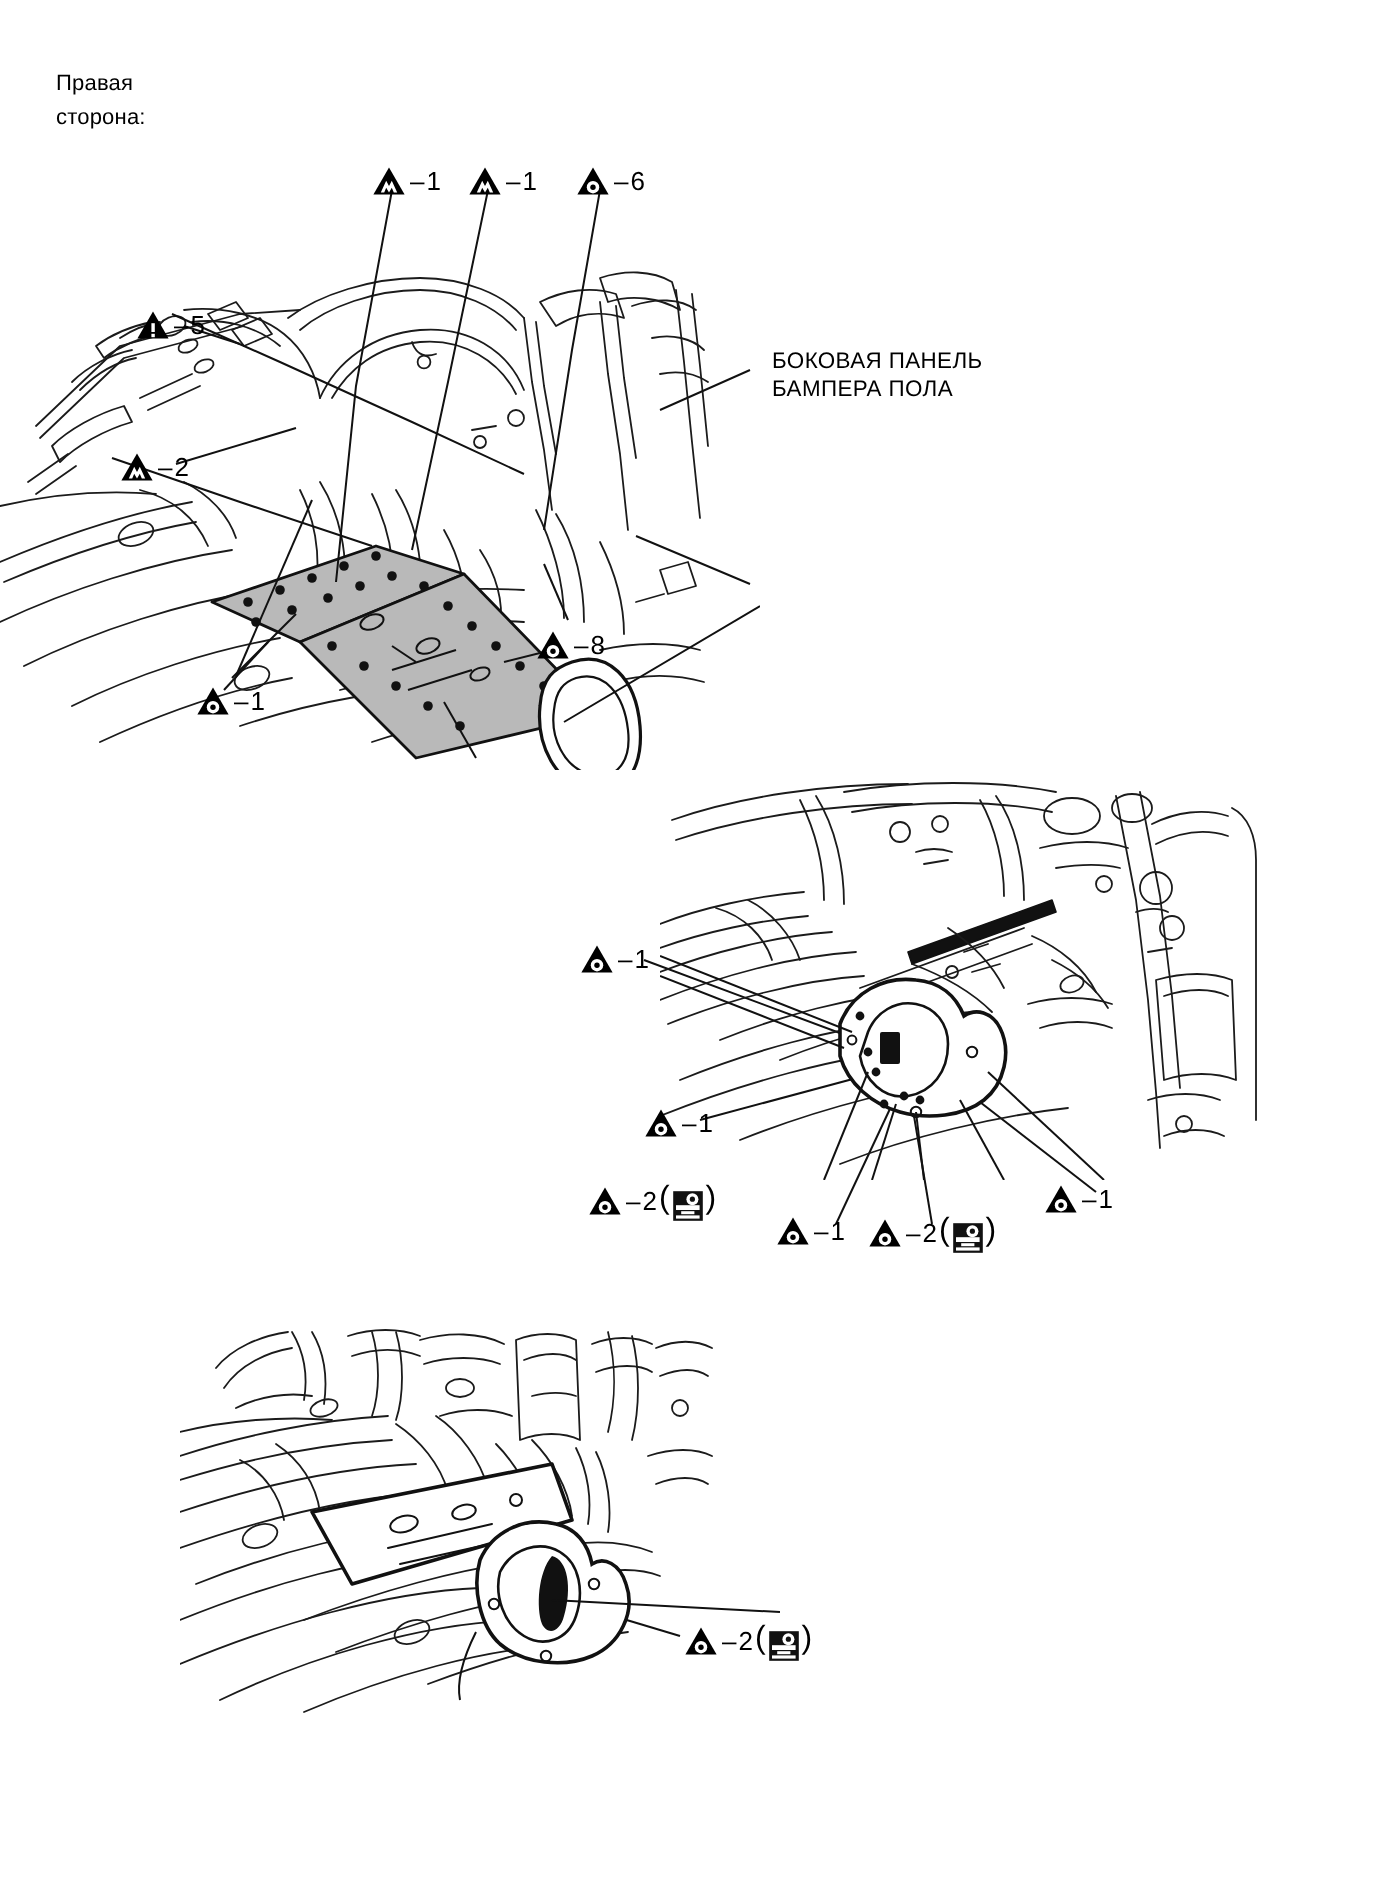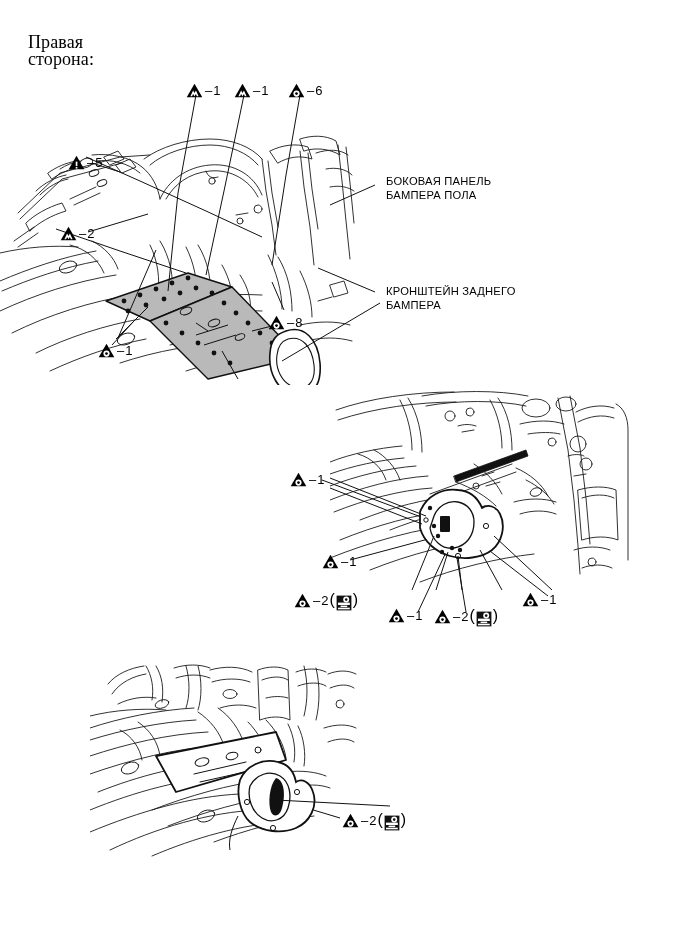--- a/index.html
+++ b/index.html
@@ -17,25 +17,24 @@
   }
   .page {
     position: absolute;
     inset: 0;
   }
   
   .side-note {
     position: absolute;
     left: 28px;
     top: 34px;
-    font-size: 18px;
+    font-size: 11px;
     line-height: 17px;
     white-space: pre-line;
     letter-spacing: .1px;
-    font-family: Liberation Serif, serif;
   }
   .callout-text {
     position: absolute;
     font-size: 11.2px;
     line-height: 14px;
     white-space: pre-line;
     letter-spacing: .2px;
   }
   #ct-side-panel { left: 386px; top: 174px; }
   #ct-bumper-bracket { left: 386px; top: 284px; }
@@ -442,22 +441,20 @@
       <g stroke="#111" stroke-width="1" fill="none">
         <path d="M186,140 L300,146"></path>
         <path d="M148,156 C142,168 138,180 140,190"></path>
       </g>
     </svg>
   </div>
 
   <div class="callout-text" id="ct-side-panel">БОКОВАЯ ПАНЕЛЬ
 БАМПЕРА ПОЛА</div>
 
-  <div class="callout-text" id="ct-bumper-bracket">КРОНШТЕЙН ЗАДНЕГО
-БАМПЕРА</div>
 
   <div id="marker-layer">
       <div class="marker" style="left: 186px; top: 83px;">
         <span class="glyph"><svg width="17" height="15" viewBox="0 0 17 15" xmlns="http://www.w3.org/2000/svg">
             <path d="M8.5,0.8 L16.3,14.3 L0.7,14.3 Z" fill="#000"></path>
             <path d="M4.4,13.2 L7.1,7.4 L8.5,10.0 L9.9,7.4 L12.6,13.2 L10.9,13.2 L9.9,10.9 L8.5,13.2 L7.1,10.9 L6.1,13.2 Z" fill="#fff"></path>
           </svg></span>
         <span class="dash">–</span>
         <span class="num">1</span>
       </div>

